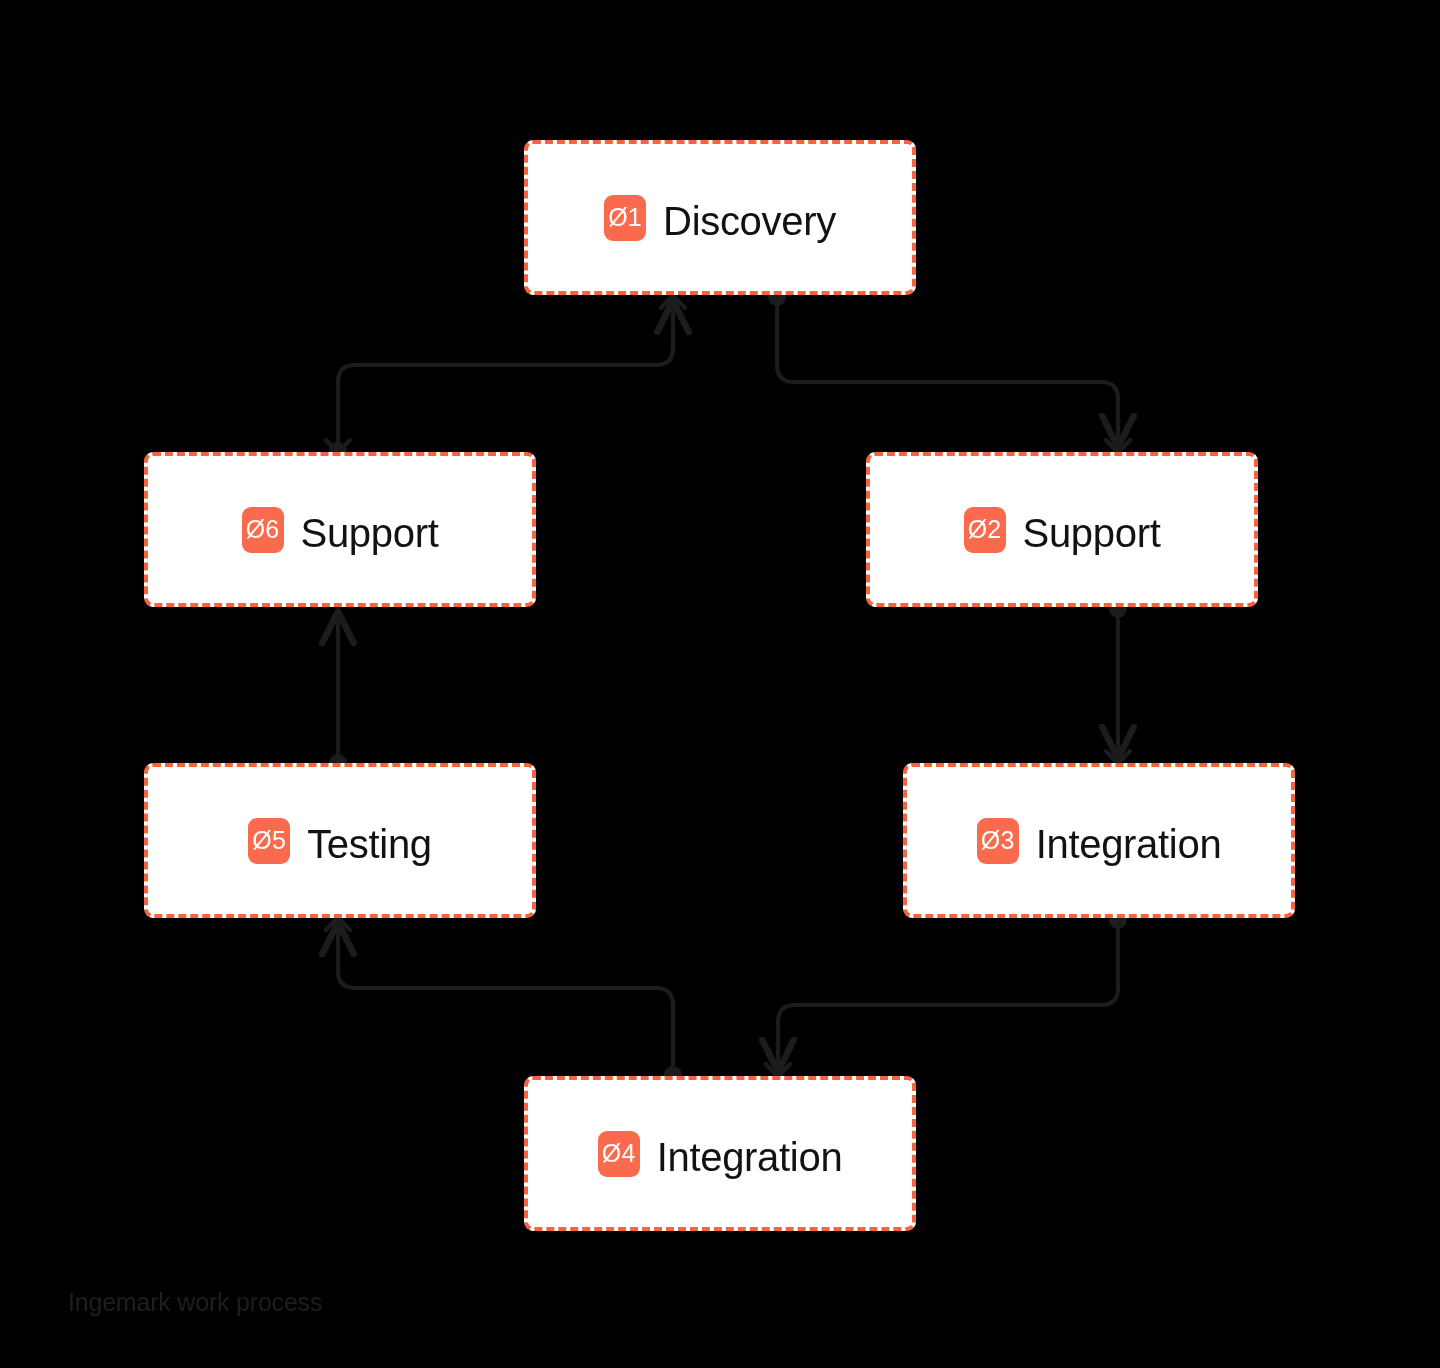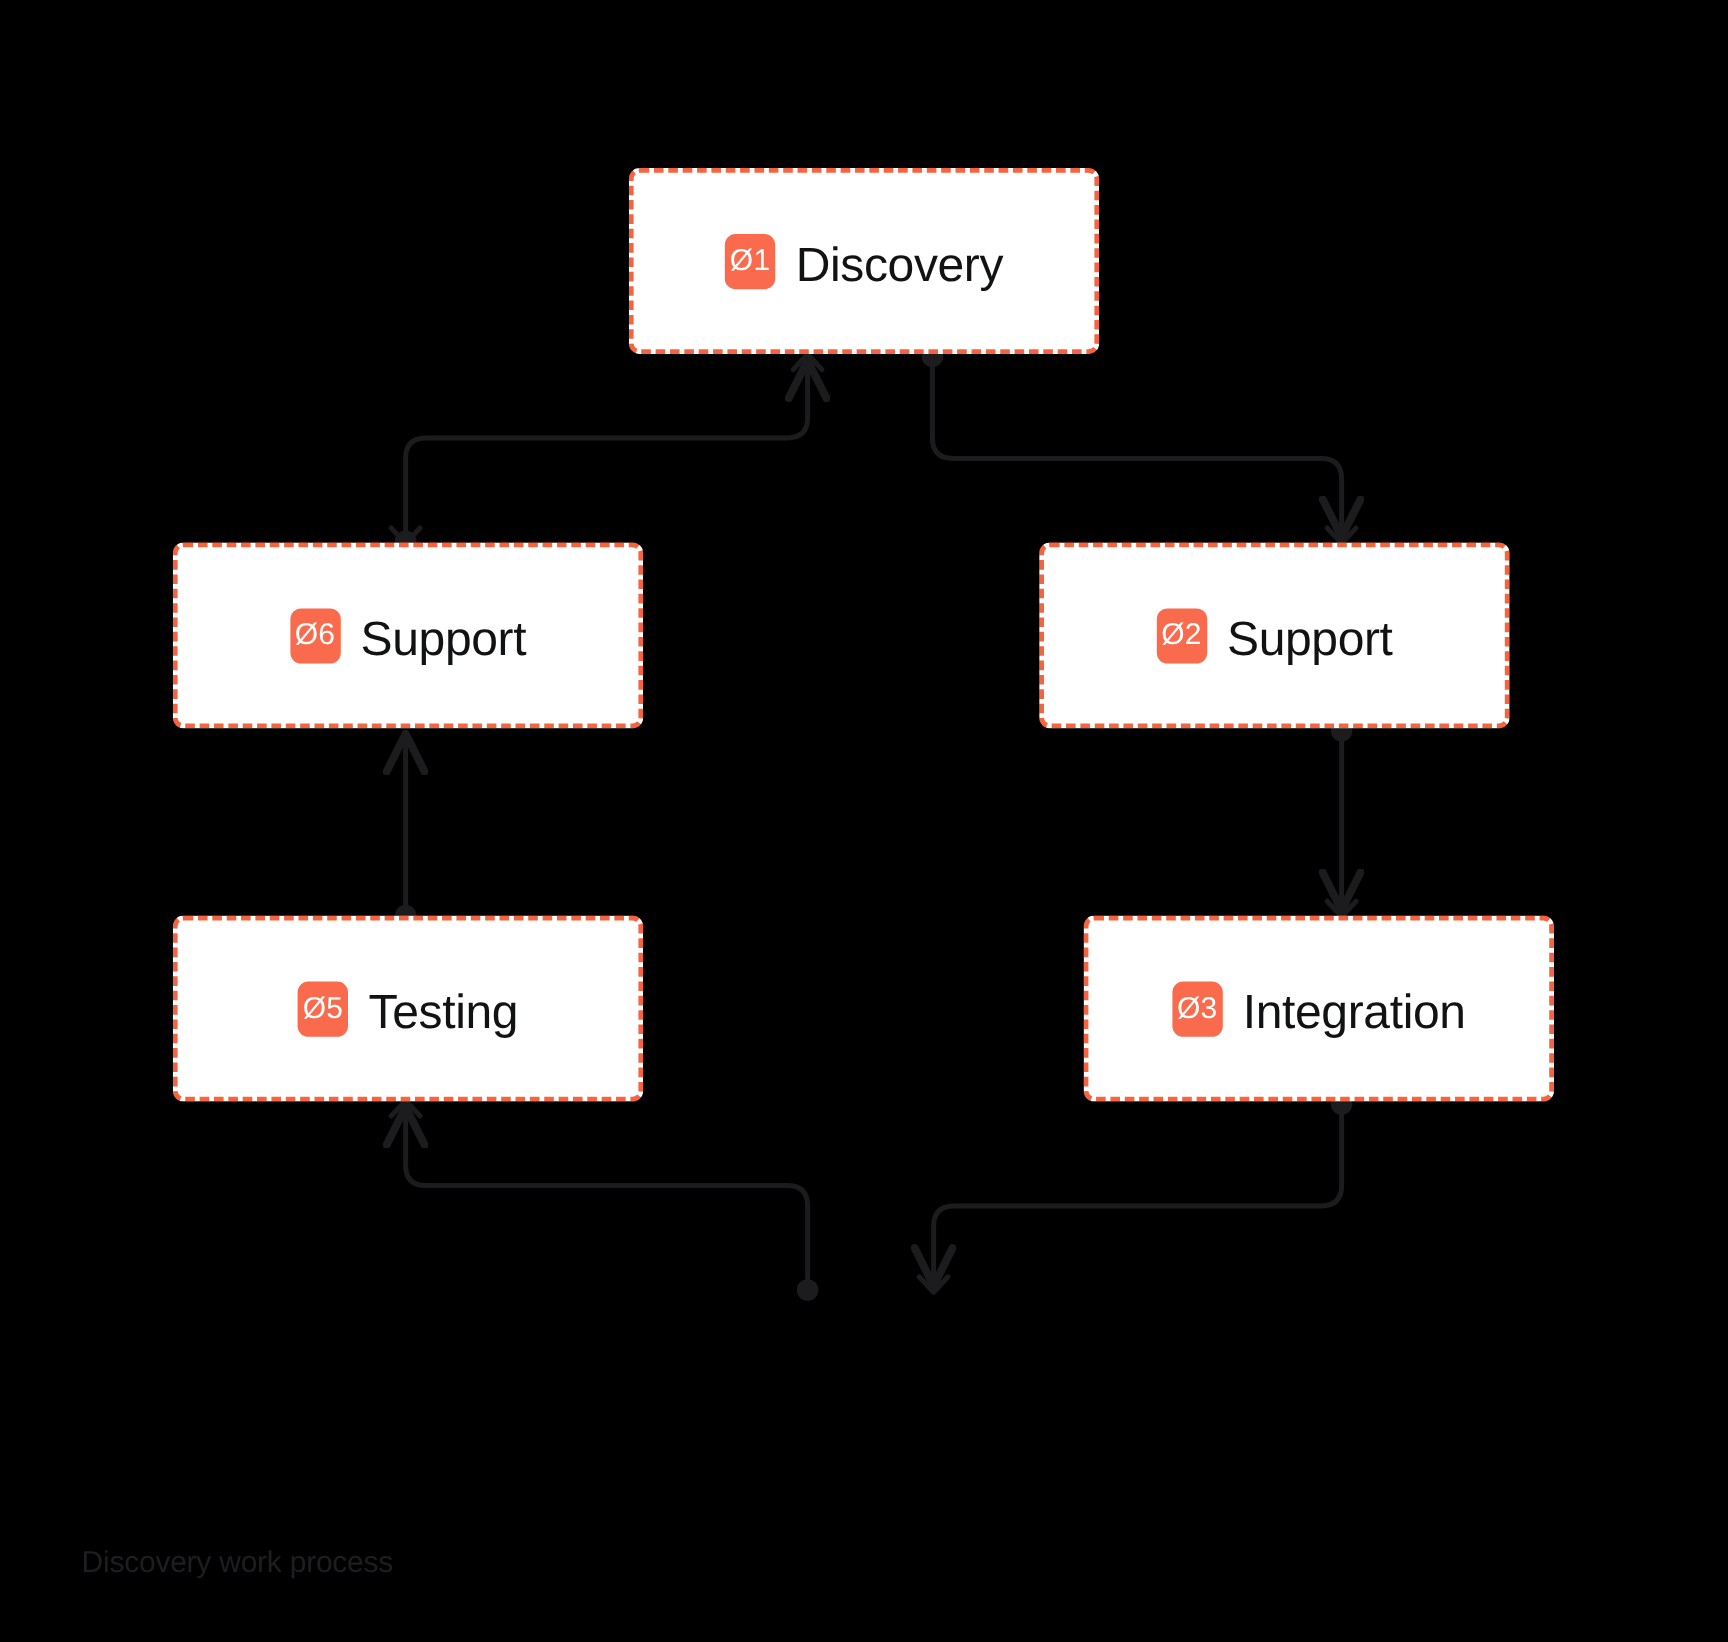--- a/index.html
+++ b/index.html
@@ -121,30 +121,36 @@
     </div>
   </div>
 
   <div class="node" style="left:903px;top:763px;width:392px;height:155px;">
     <div class="node-inner">
       <span class="badge">Ø3</span>
       <span class="node-label">Integration</span>
     </div>
   </div>
 
+  <div class="node" style="left:524px;top:1076px;width:392px;height:155px;">
+    <div class="node-inner">
+      <span class="badge">Ø4</span>
+      <span class="node-label">Integration</span>
+    </div>
+  </div>
 
   <div class="node" style="left:144px;top:763px;width:392px;height:155px;">
     <div class="node-inner">
       <span class="badge">Ø5</span>
       <span class="node-label">Testing</span>
     </div>
   </div>
 
   <div class="node" style="left:144px;top:452px;width:392px;height:155px;">
     <div class="node-inner">
       <span class="badge">Ø6</span>
       <span class="node-label">Support</span>
     </div>
   </div>
 
-  <div id="watermark">Discovery work process</div>
+  <div id="watermark">Ingemark work process</div>
 
 </div>
 
 </body></html>

